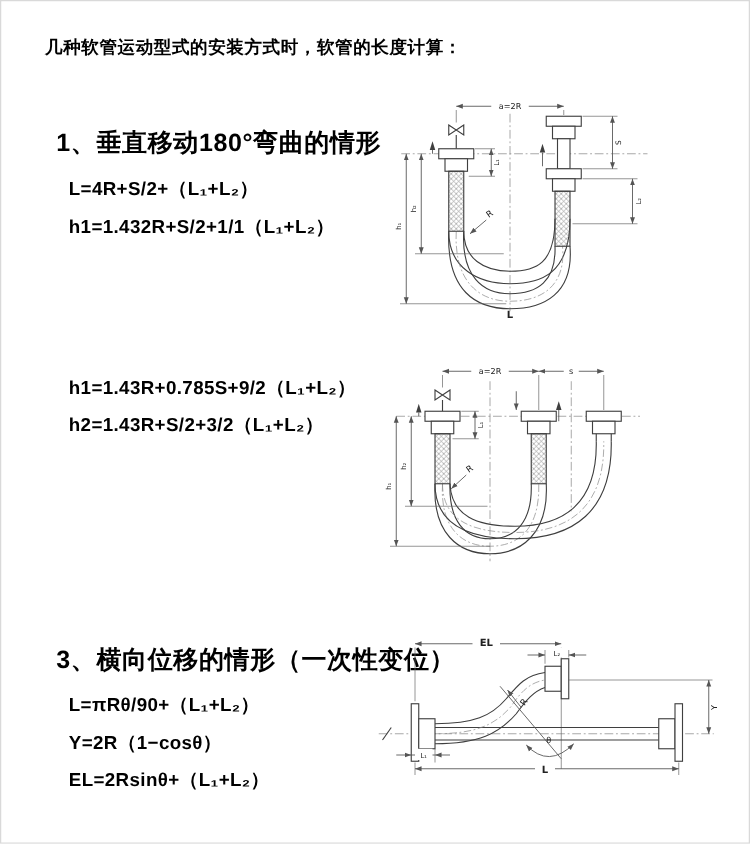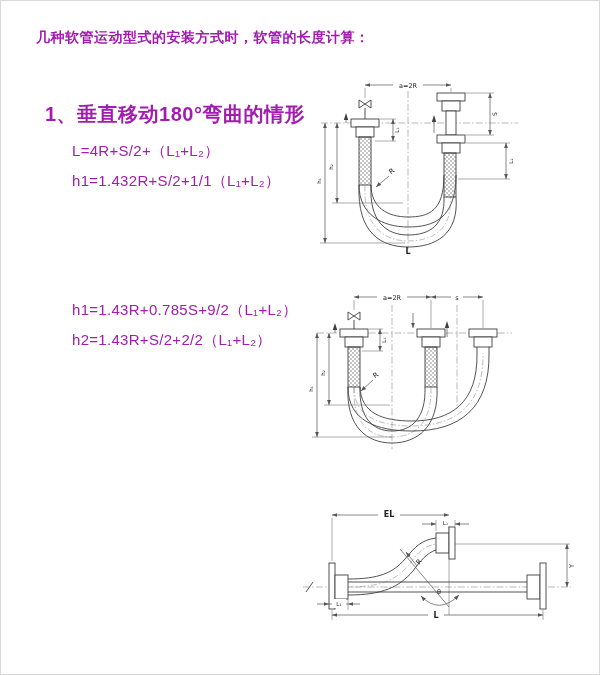--- a/index.html
+++ b/index.html
@@ -1,28 +1,28 @@
 <!DOCTYPE html>
 <html><head>
 <meta charset="utf-8">
 <style>
   html,body { margin:0; padding:0; background:#f2f2f2; }
   .page {
     position:relative; width:600px; height:675px; margin:0 auto;
     background:#ffffff; border:1px solid #d9d9d9; box-sizing:border-box;
-    overflow:hidden; color:#a21caf;
+    overflow:hidden; color:#000000;
     font-family:"Liberation Sans","DejaVu Sans",sans-serif;
   }
   .doc-title {
     position:absolute; left:35px; top:28px;
     font-size:14px; font-weight:bold; letter-spacing:0.5px; margin:0;
   }
   .section { position:absolute; left:44px; }
   .section h2 { font-size:20px; font-weight:bold; margin:0 0 14px 0; letter-spacing:0.5px; }
-  .formula { font-size:15px; font-weight:400; margin:0 0 11px 27px; letter-spacing:0.3px; white-space:nowrap; }
+  .formula { font-size:15px; font-weight:700; margin:0 0 11px 10px; letter-spacing:0.3px; white-space:nowrap; }
   #sec1 { top:100px; }
   #sec2 { top:300px; }
   #sec3 { top:513px; }
   .diag { position:absolute; }
   #diag1 { left:312px; top:74px; }
   #diag2 { left:306px; top:286px; }
   #diag3 { left:298px; top:502px; }
   svg { font-family:"DejaVu Sans","Liberation Sans",sans-serif; }
   svg text { fill:#222; }
   .cl   { stroke:#8b8b8b; stroke-width:0.6; stroke-dasharray:7 2.2 1.5 2.2; fill:none; }
@@ -132,21 +132,21 @@
     <g>
       <line class="dim" x1="76" y1="101" x2="63" y2="112" marker-end="url(#arwA)"></line>
       <text x="80" y="98" font-size="7" text-anchor="middle" transform="rotate(-35 80 98)">R</text>
     </g>
 
     <text x="95" y="179" font-size="8" text-anchor="middle" font-weight="bold">L</text>
   </svg>
 
   <div class="section" id="sec2">
     <p class="formula">h1=1.43R+0.785S+9/2（L₁+L₂）</p>
-    <p class="formula">h2=1.43R+S/2+2/2（L₁+L₂）</p>
+    <p class="formula">h2=1.43R+S/2+3/2（L₁+L₂）</p>
   </div>
 
   <svg class="diag" id="diag2" width="235" height="172" viewBox="0 0 235 172">
     <defs>
       <marker id="arwB" viewBox="0 0 8 8" markerWidth="8" markerHeight="8" refX="7.5" refY="4" orient="auto-start-reverse">
         <path d="M0,1.2 L7.5,4 L0,6.8 Z" fill="#555"></path>
       </marker>
       <pattern id="hatchB" width="4" height="4" patternUnits="userSpaceOnUse">
         <path d="M0,4 L4,0 M0,0 L4,4" stroke="#8a8a8a" stroke-width="0.5"></path>
       </pattern>
@@ -224,20 +224,26 @@
       <line class="dim" x1="73" y1="42" x2="73" y2="64" marker-start="url(#arwB)" marker-end="url(#arwB)"></line>
       <text x="79" y="53" font-size="5.5" text-anchor="middle" transform="rotate(-90 79 53)">L₁</text>
     </g>
 
     <g>
       <line class="dim" x1="66" y1="93" x2="54" y2="104" marker-end="url(#arwB)"></line>
       <text x="70" y="90" font-size="7" text-anchor="middle" transform="rotate(-35 70 90)">R</text>
     </g>
   </svg>
 
+  <div class="section" id="sec3">
+    <h2>3、横向位移的情形（一次性变位）</h2>
+    <p class="formula">L=πRθ/90+（L₁+L₂）</p>
+    <p class="formula">Y=2R（1−cosθ）</p>
+    <p class="formula">EL=2Rsinθ+（L₁+L₂）</p>
+  </div>
 
   <svg class="diag" id="diag3" width="295" height="150" viewBox="0 0 295 150">
     <defs>
       <marker id="arwC" viewBox="0 0 8 8" markerWidth="8" markerHeight="8" refX="7.5" refY="4" orient="auto-start-reverse">
         <path d="M0,1.2 L7.5,4 L0,6.8 Z" fill="#555"></path>
       </marker>
     </defs>
 
     <g>
       <line class="cl" x1="4" y1="84" x2="272" y2="84"></line>

